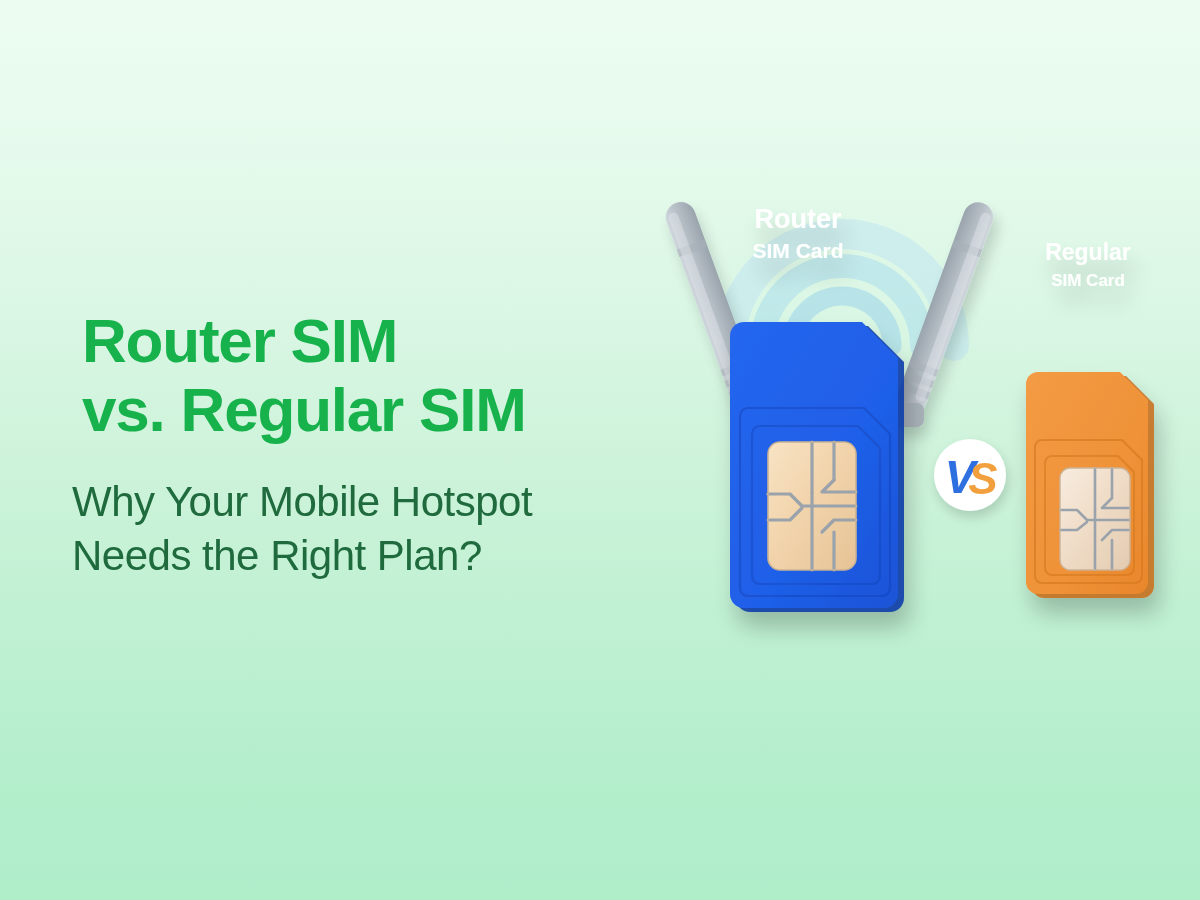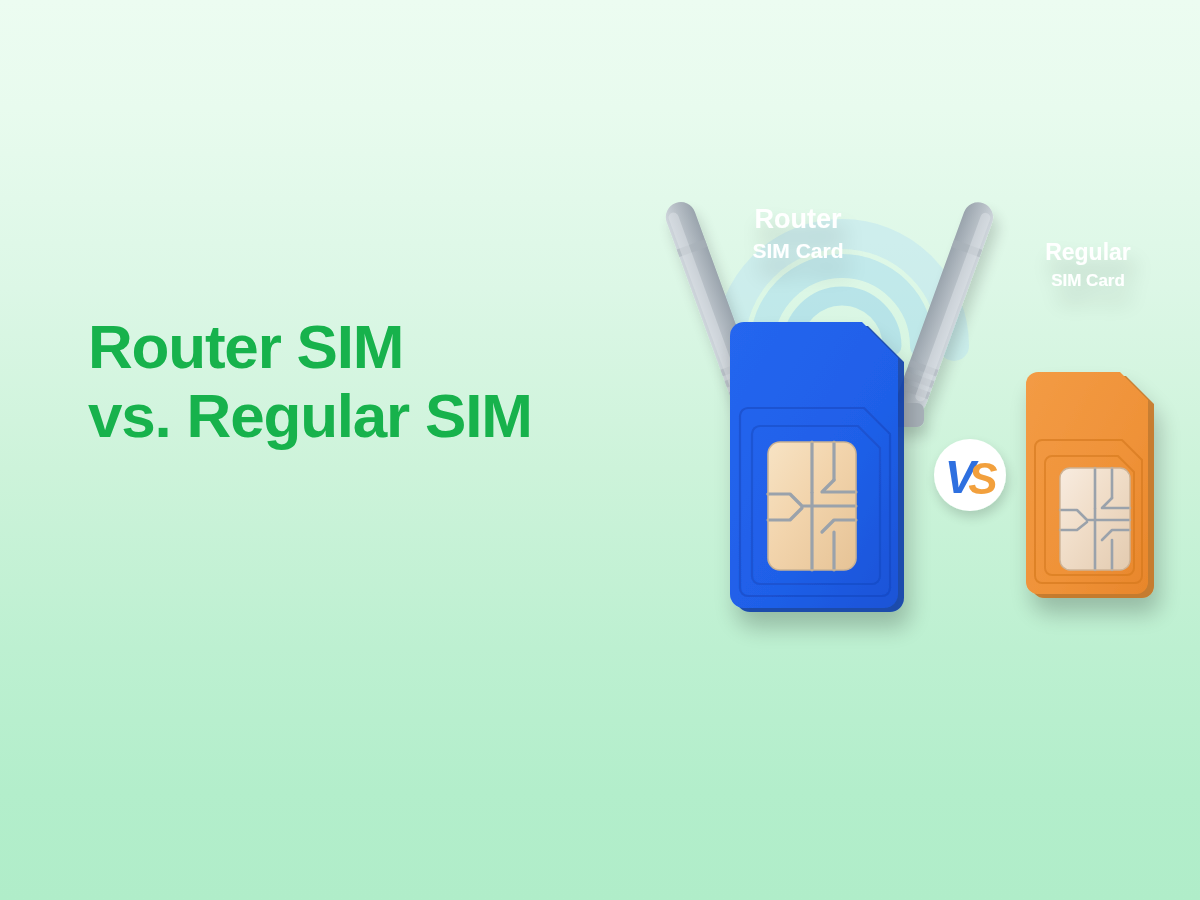--- a/index.html
+++ b/index.html
@@ -26,21 +26,21 @@
   }
 
   
   .copy {
     position: absolute;
     left: 72px;
     top: 296px;
     width: 660px;
   }
   .headline {
-    margin: 16px;
+    margin: 10px;
     font-family: "Liberation Sans", sans-serif;
     font-weight: 700;
     font-size: 62px;
     line-height: 1.12;
     letter-spacing: -1.2px;
     color: #17b24c;
     white-space: pre-line;
   }
   .subhead {
     margin: 30px 0 0 0;
@@ -64,20 +64,22 @@
   .illustration svg { display: block; }
 </style>
 </head>
 <body>
 
 <div class="banner">
 
   <div class="copy">
     <h1 class="headline">Router SIM
 vs. Regular SIM</h1>
+    <p class="subhead">Why Your Mobile Hotspot
+Needs the Right Plan?</p>
   </div>
 
   <div class="illustration">
     <svg width="560" height="520" viewBox="0 0 560 520" xmlns="http://www.w3.org/2000/svg">
       <defs>
 
         <linearGradient id="chipGrad" x1="0" y1="0" x2="1" y2="1">
           <stop offset="0%" stop-color="#f7e3c4"></stop>
           <stop offset="45%" stop-color="#f2d4ac"></stop>
           <stop offset="100%" stop-color="#e6c396"></stop>

